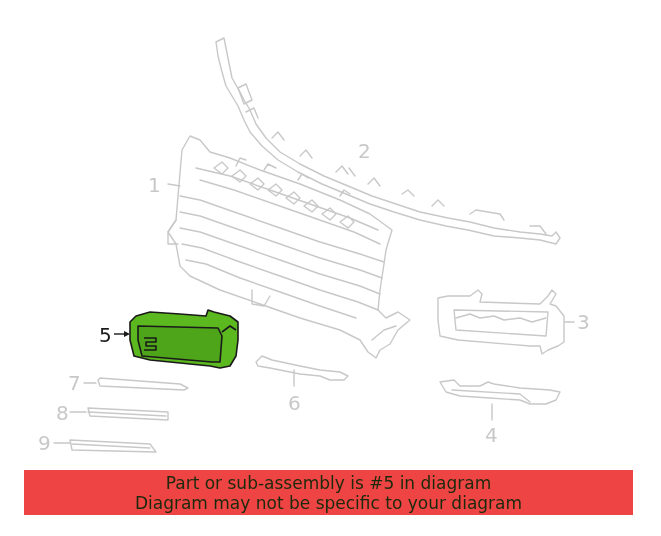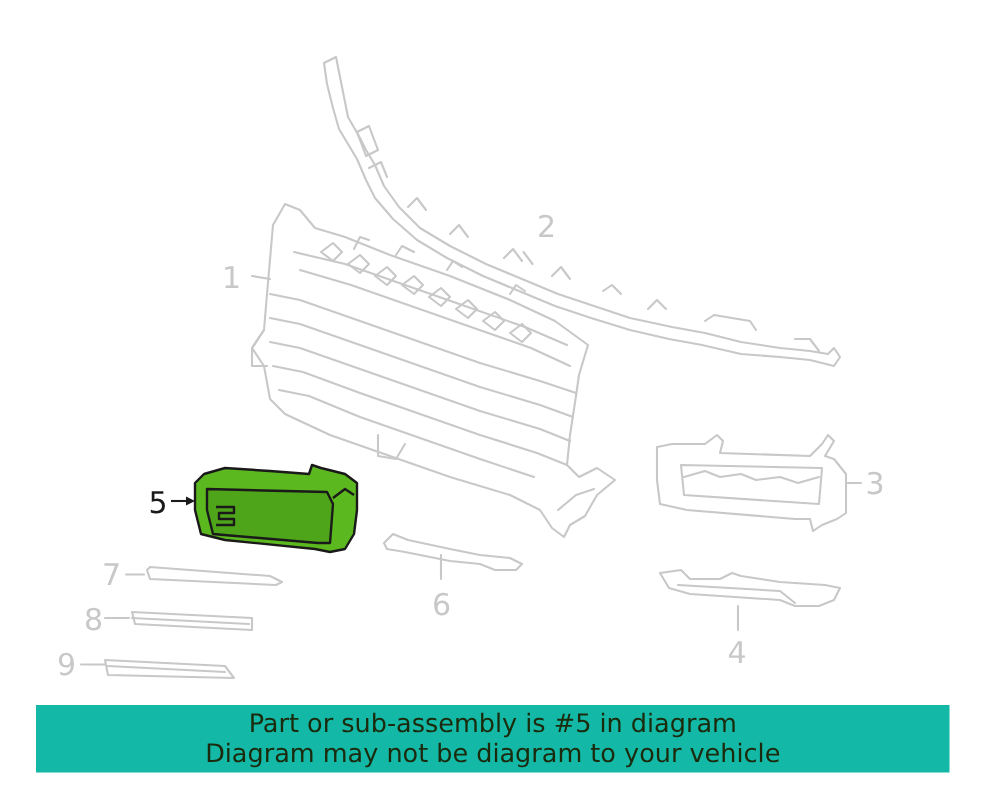--- a/index.html
+++ b/index.html
@@ -2,21 +2,21 @@
 <html><head>
   <meta charset="utf-8">
   <style>
     html, body { margin: 0; padding: 0; background: #ffffff; }
     body { width: 661px; height: 536px; position: relative; overflow: hidden; font-family: "DejaVu Sans", sans-serif; }
     .diagram { position: absolute; left: 0; top: 0; width: 661px; height: 536px; }
     .callout { position: absolute; font-family: "DejaVu Sans", sans-serif; font-size: 20px; line-height: 20px; color: #c8c8c8; }
     .callout.active { color: #1a1a1a; }
     .banner {
       position: absolute; left: 24px; top: 470px; width: 609px; height: 45px;
-      background: #14b8a6; color: #1b2a0c; text-align: center;
+      background: #ef4444; color: #1b2a0c; text-align: center;
       font-family: "DejaVu Sans", sans-serif; font-size: 17px; line-height: 20px;
       padding-top: 3px; box-sizing: border-box;
     }
     .banner div { white-space: nowrap; }
   </style>
 </head>
 <body>
 
 <svg class="diagram" viewBox="0 0 661 536" xmlns="http://www.w3.org/2000/svg">
   <g fill="none" stroke="#c8c8c8" stroke-width="1.4" stroke-linejoin="round" stroke-linecap="round">
@@ -117,14 +117,14 @@
 <div class="callout" style="left:577px; top:312px;">3</div>
 <div class="callout" style="left:485px; top:425px;">4</div>
 <div class="callout active" style="left:99px; top:325px;">5</div>
 <div class="callout" style="left:288px; top:393px;">6</div>
 <div class="callout" style="left:68px; top:373px;">7</div>
 <div class="callout" style="left:56px; top:403px;">8</div>
 <div class="callout" style="left:38px; top:433px;">9</div>
 
 <div class="banner">
   <div>Part or sub-assembly is #5 in diagram</div>
-  <div>Diagram may not be diagram to your vehicle</div>
+  <div>Diagram may not be specific to your diagram</div>
 </div>
 
 </body></html>

